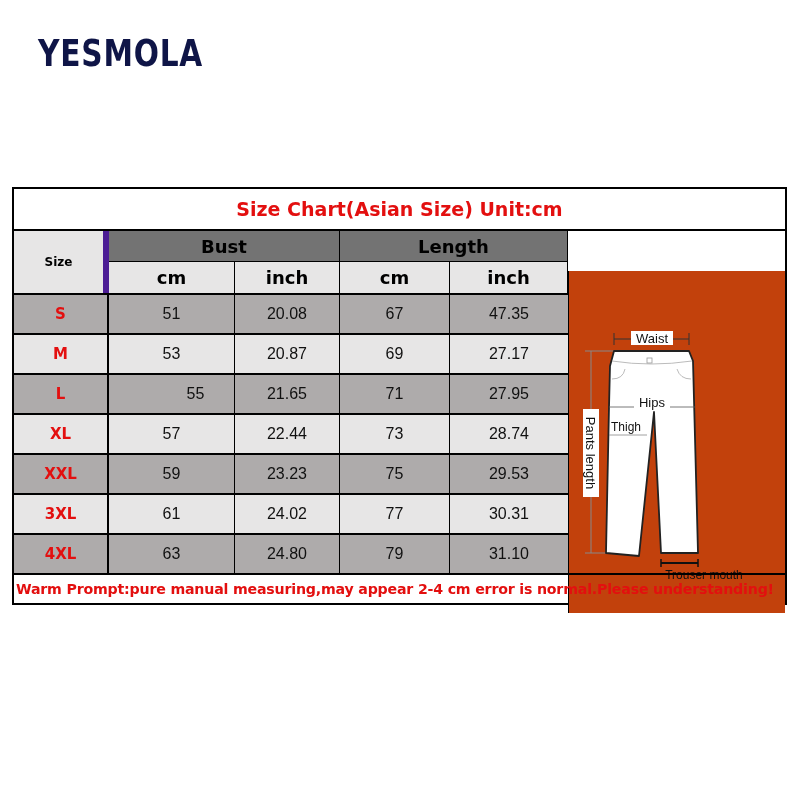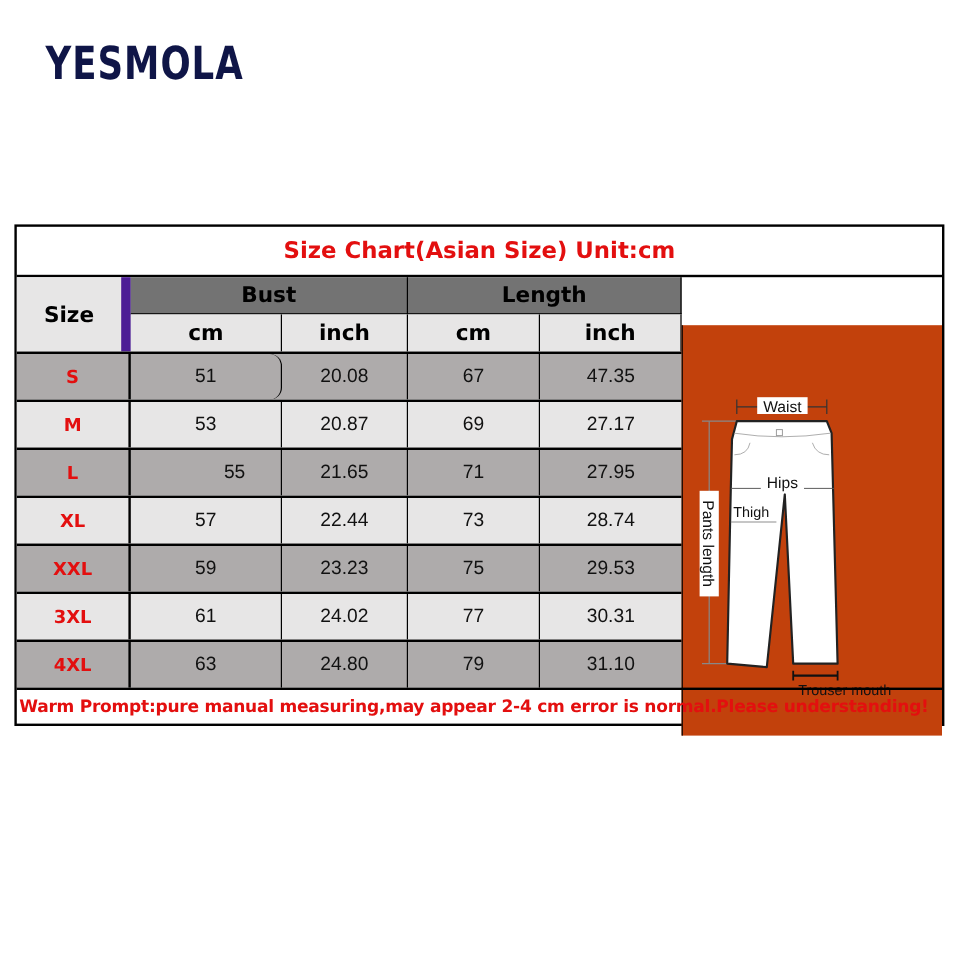--- a/index.html
+++ b/index.html
@@ -1,21 +1,21 @@
 <!DOCTYPE html>
 <html><head>
 <meta charset="utf-8">
 <style>
   html, body { margin:0; padding:0; }
   body { width:800px; height:800px; background:#ffffff; position:relative; overflow:hidden; font-family:"DejaVu Sans", sans-serif; }
   .brand { position:absolute; left:38px; top:34px; font-family:"DejaVu Sans", sans-serif; font-weight:bold; font-size:38px; color:#0f1547; letter-spacing:1px; transform:scaleX(0.78); transform-origin:left top; line-height:1; }
   .chart { position:absolute; left:12px; top:187px; width:775px; height:418px; border:2px solid #000; box-sizing:border-box; }
   .cell { position:absolute; box-sizing:border-box; display:flex; align-items:center; justify-content:center; }
   .title { left:0; top:0; width:771px; height:42px; border-bottom:2px solid #000; color:#e30f0f; font-weight:bold; font-size:19px; }
-  .hdr-size { left:0; top:42px; width:95px; height:62px; background:#e7e6e6; border-right:8px solid #4c1d95; font-weight:bold; font-size:18px; color:#000; }
+  .hdr-size { left:0; top:42px; width:95px; height:62px; background:#e7e6e6; border-right:6px solid #4c1d95; font-weight:bold; font-size:12px; color:#000; }
   .hdr-group { top:42px; height:31px; background:#737373; font-weight:bold; font-size:18px; color:#000; border-bottom:1px solid #000; border-right:1px solid #000; }
   .hdr-sub { top:73px; height:31px; background:#e7e6e6; font-weight:bold; font-size:18px; color:#000; border-right:1px solid #000; }
   .row { position:absolute; left:0; width:554px; height:40px; border-top:2px solid #000; box-sizing:border-box; }
   .row.dark { background:#aeabab; }
   .row.light { background:#e7e6e6; }
   .row .c { position:absolute; top:0; height:38px; display:flex; align-items:center; justify-content:center; font-size:16px; color:#111; border-right:1px solid #000; box-sizing:border-box; font-family:"Liberation Sans", sans-serif; }
   .row .c.size { color:#e30f0f; font-weight:bold; font-family:"DejaVu Sans", sans-serif; font-size:15px; border-right:2px solid #000; }
   .img-cell { left:554px; top:42px; width:217px; height:342px; border-left:1px solid #000; background:#c2410c;margin-top:40px; }
   .prompt { left:0; top:384px; width:771px; height:30px; border-top:2px solid #000; color:#e30f0f; font-weight:bold; font-size:14.2px; justify-content:flex-start; padding-left:2px; white-space:nowrap; letter-spacing:-0.2px; }
   .diagram { position:absolute; left:10px; top:50px; width:200px; height:260px; }
@@ -32,21 +32,21 @@
   <div class="cell hdr-size">Size</div>
   <div class="cell hdr-group" style="left:95px;width:231px;">Bust</div>
   <div class="cell hdr-group" style="left:326px;width:228px;">Length</div>
   <div class="cell hdr-sub" style="left:95px;width:126px;">cm</div>
   <div class="cell hdr-sub" style="left:221px;width:105px;">inch</div>
   <div class="cell hdr-sub" style="left:326px;width:110px;">cm</div>
   <div class="cell hdr-sub" style="left:436px;width:118px;">inch</div>
 
   <div class="row dark" style="top:104px;">
     <div class="c size" style="left:0;width:95px;">S</div>
-    <div class="c" style="left:95px;width:126px;border-radius:10px;">51</div>
+    <div class="c" style="left:95px;width:126px;">51</div>
     <div class="c" style="left:221px;width:105px;">20.08</div>
     <div class="c" style="left:326px;width:110px;">67</div>
     <div class="c" style="left:436px;width:118px;border-right:none;">47.35</div>
   </div>
   <div class="row light" style="top:144px;">
     <div class="c size" style="left:0;width:95px;">M</div>
     <div class="c" style="left:95px;width:126px;">53</div>
     <div class="c" style="left:221px;width:105px;">20.87</div>
     <div class="c" style="left:326px;width:110px;">69</div>
     <div class="c" style="left:436px;width:118px;border-right:none;">27.17</div>

